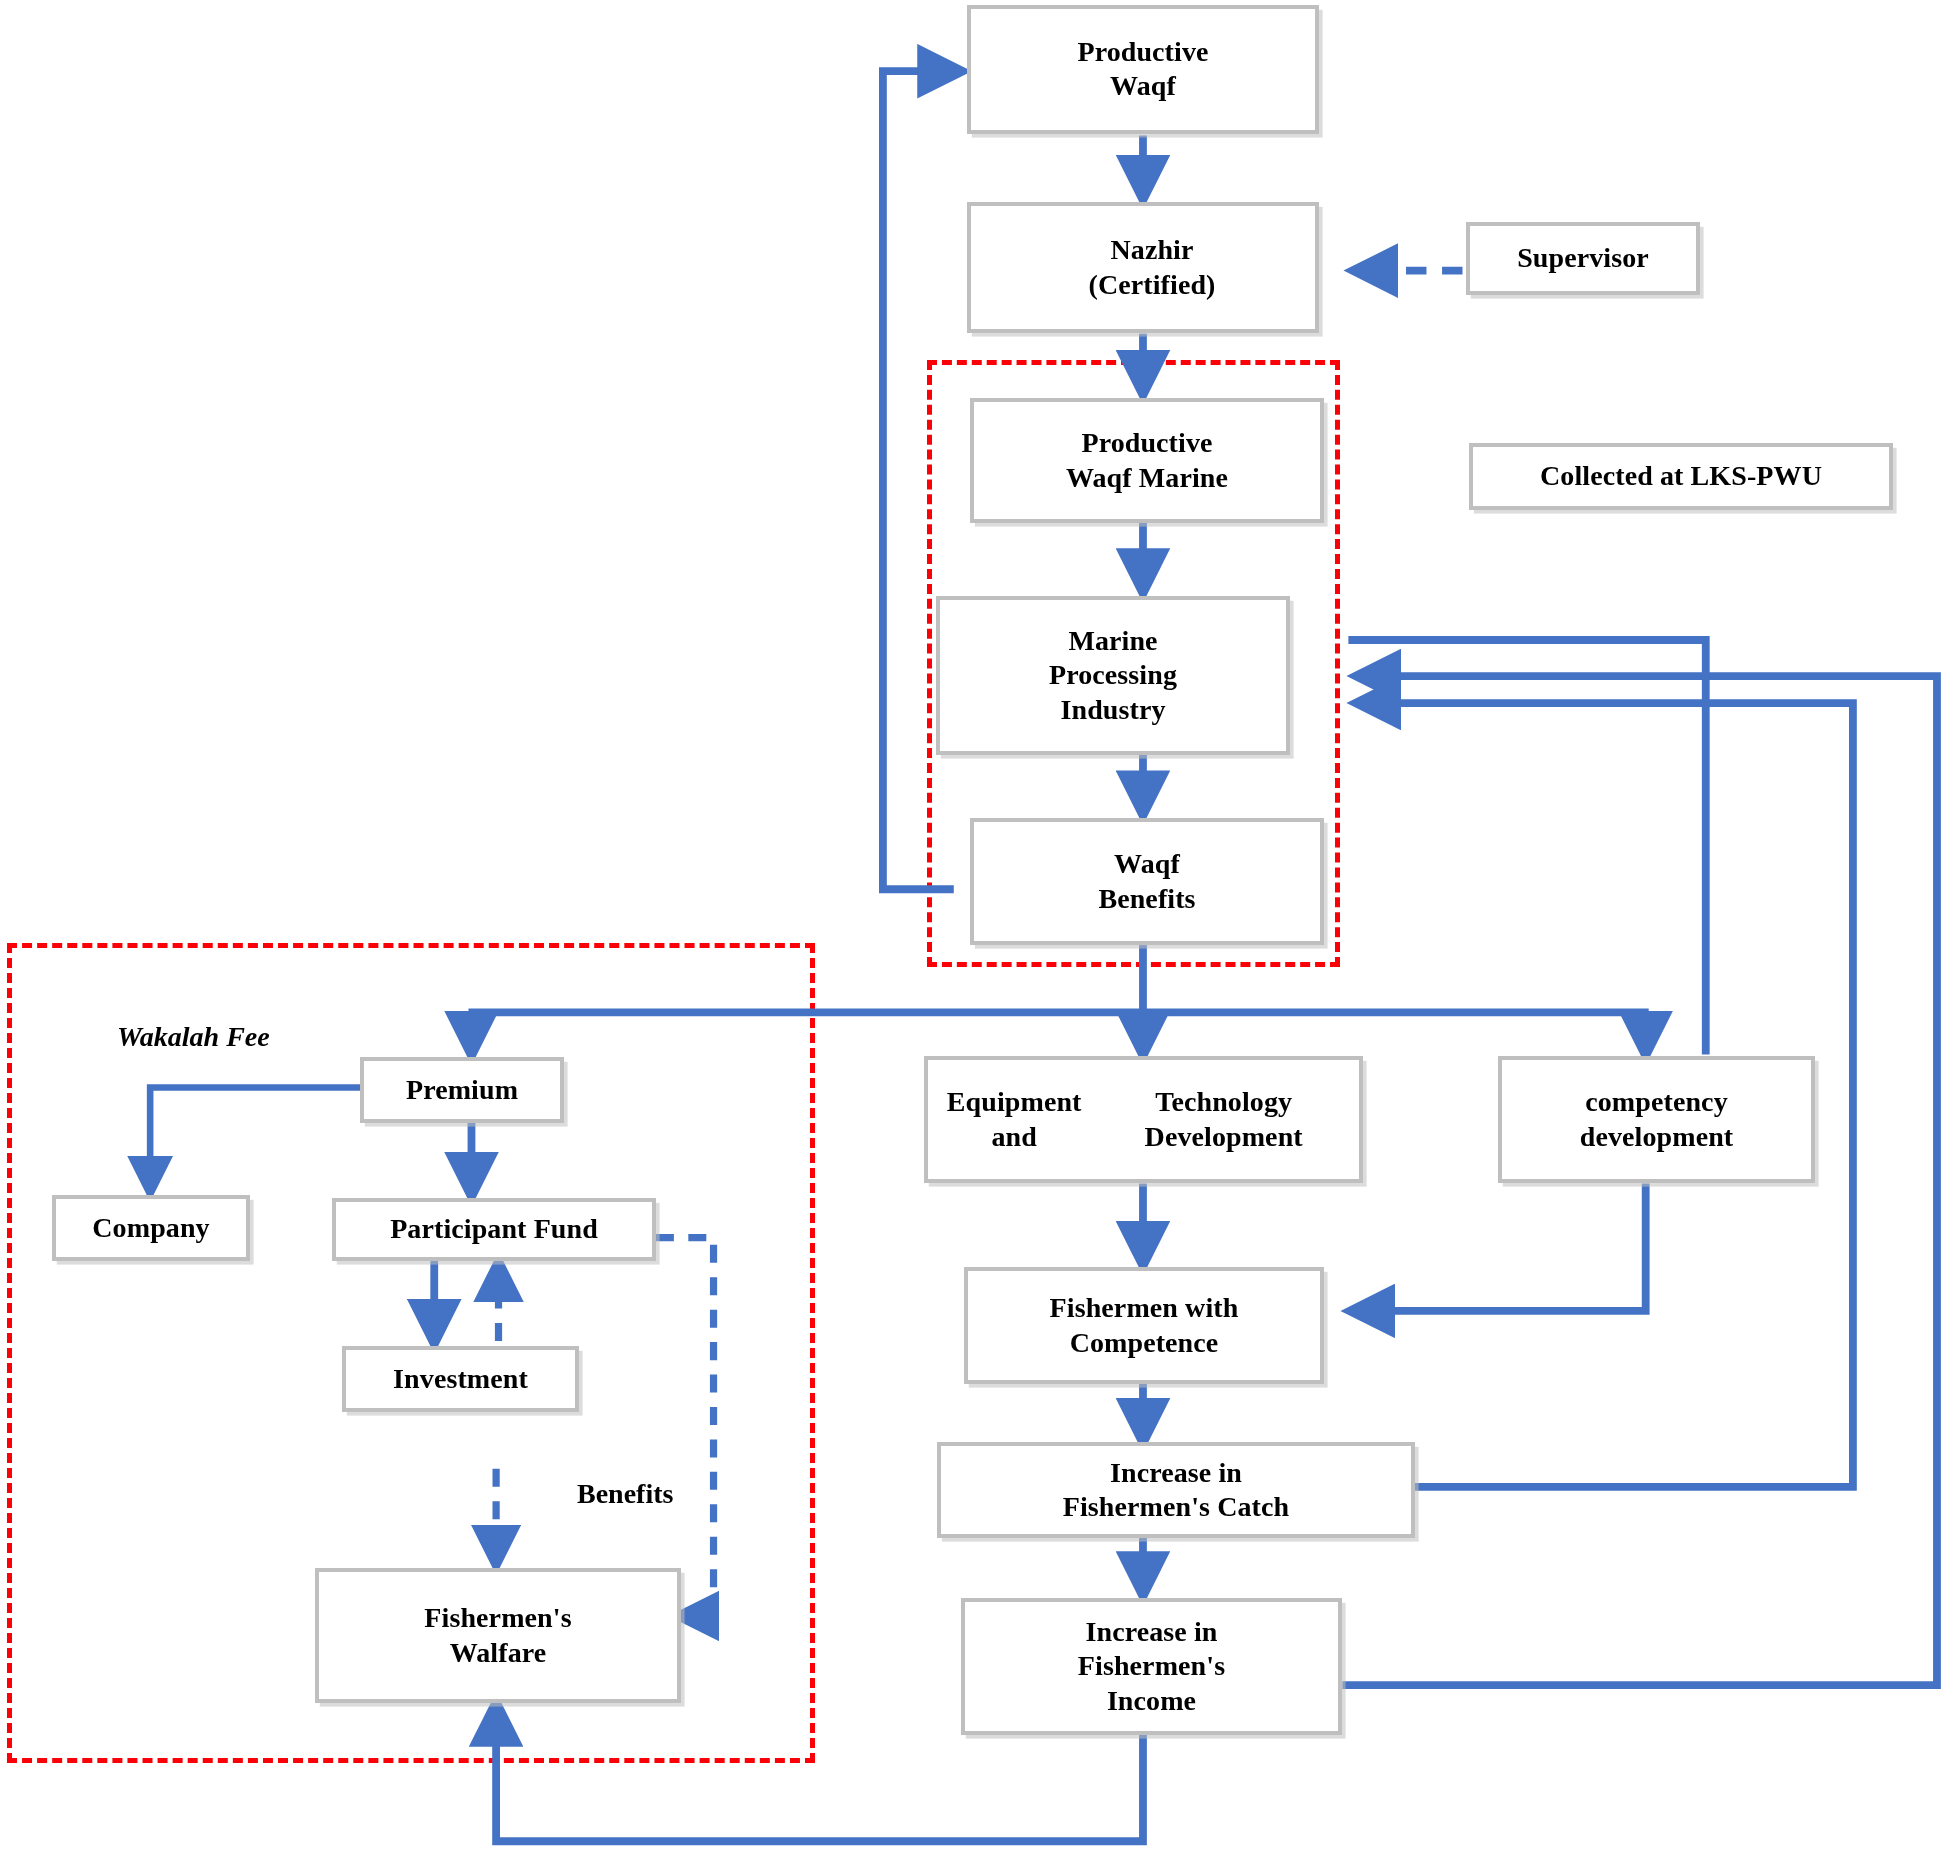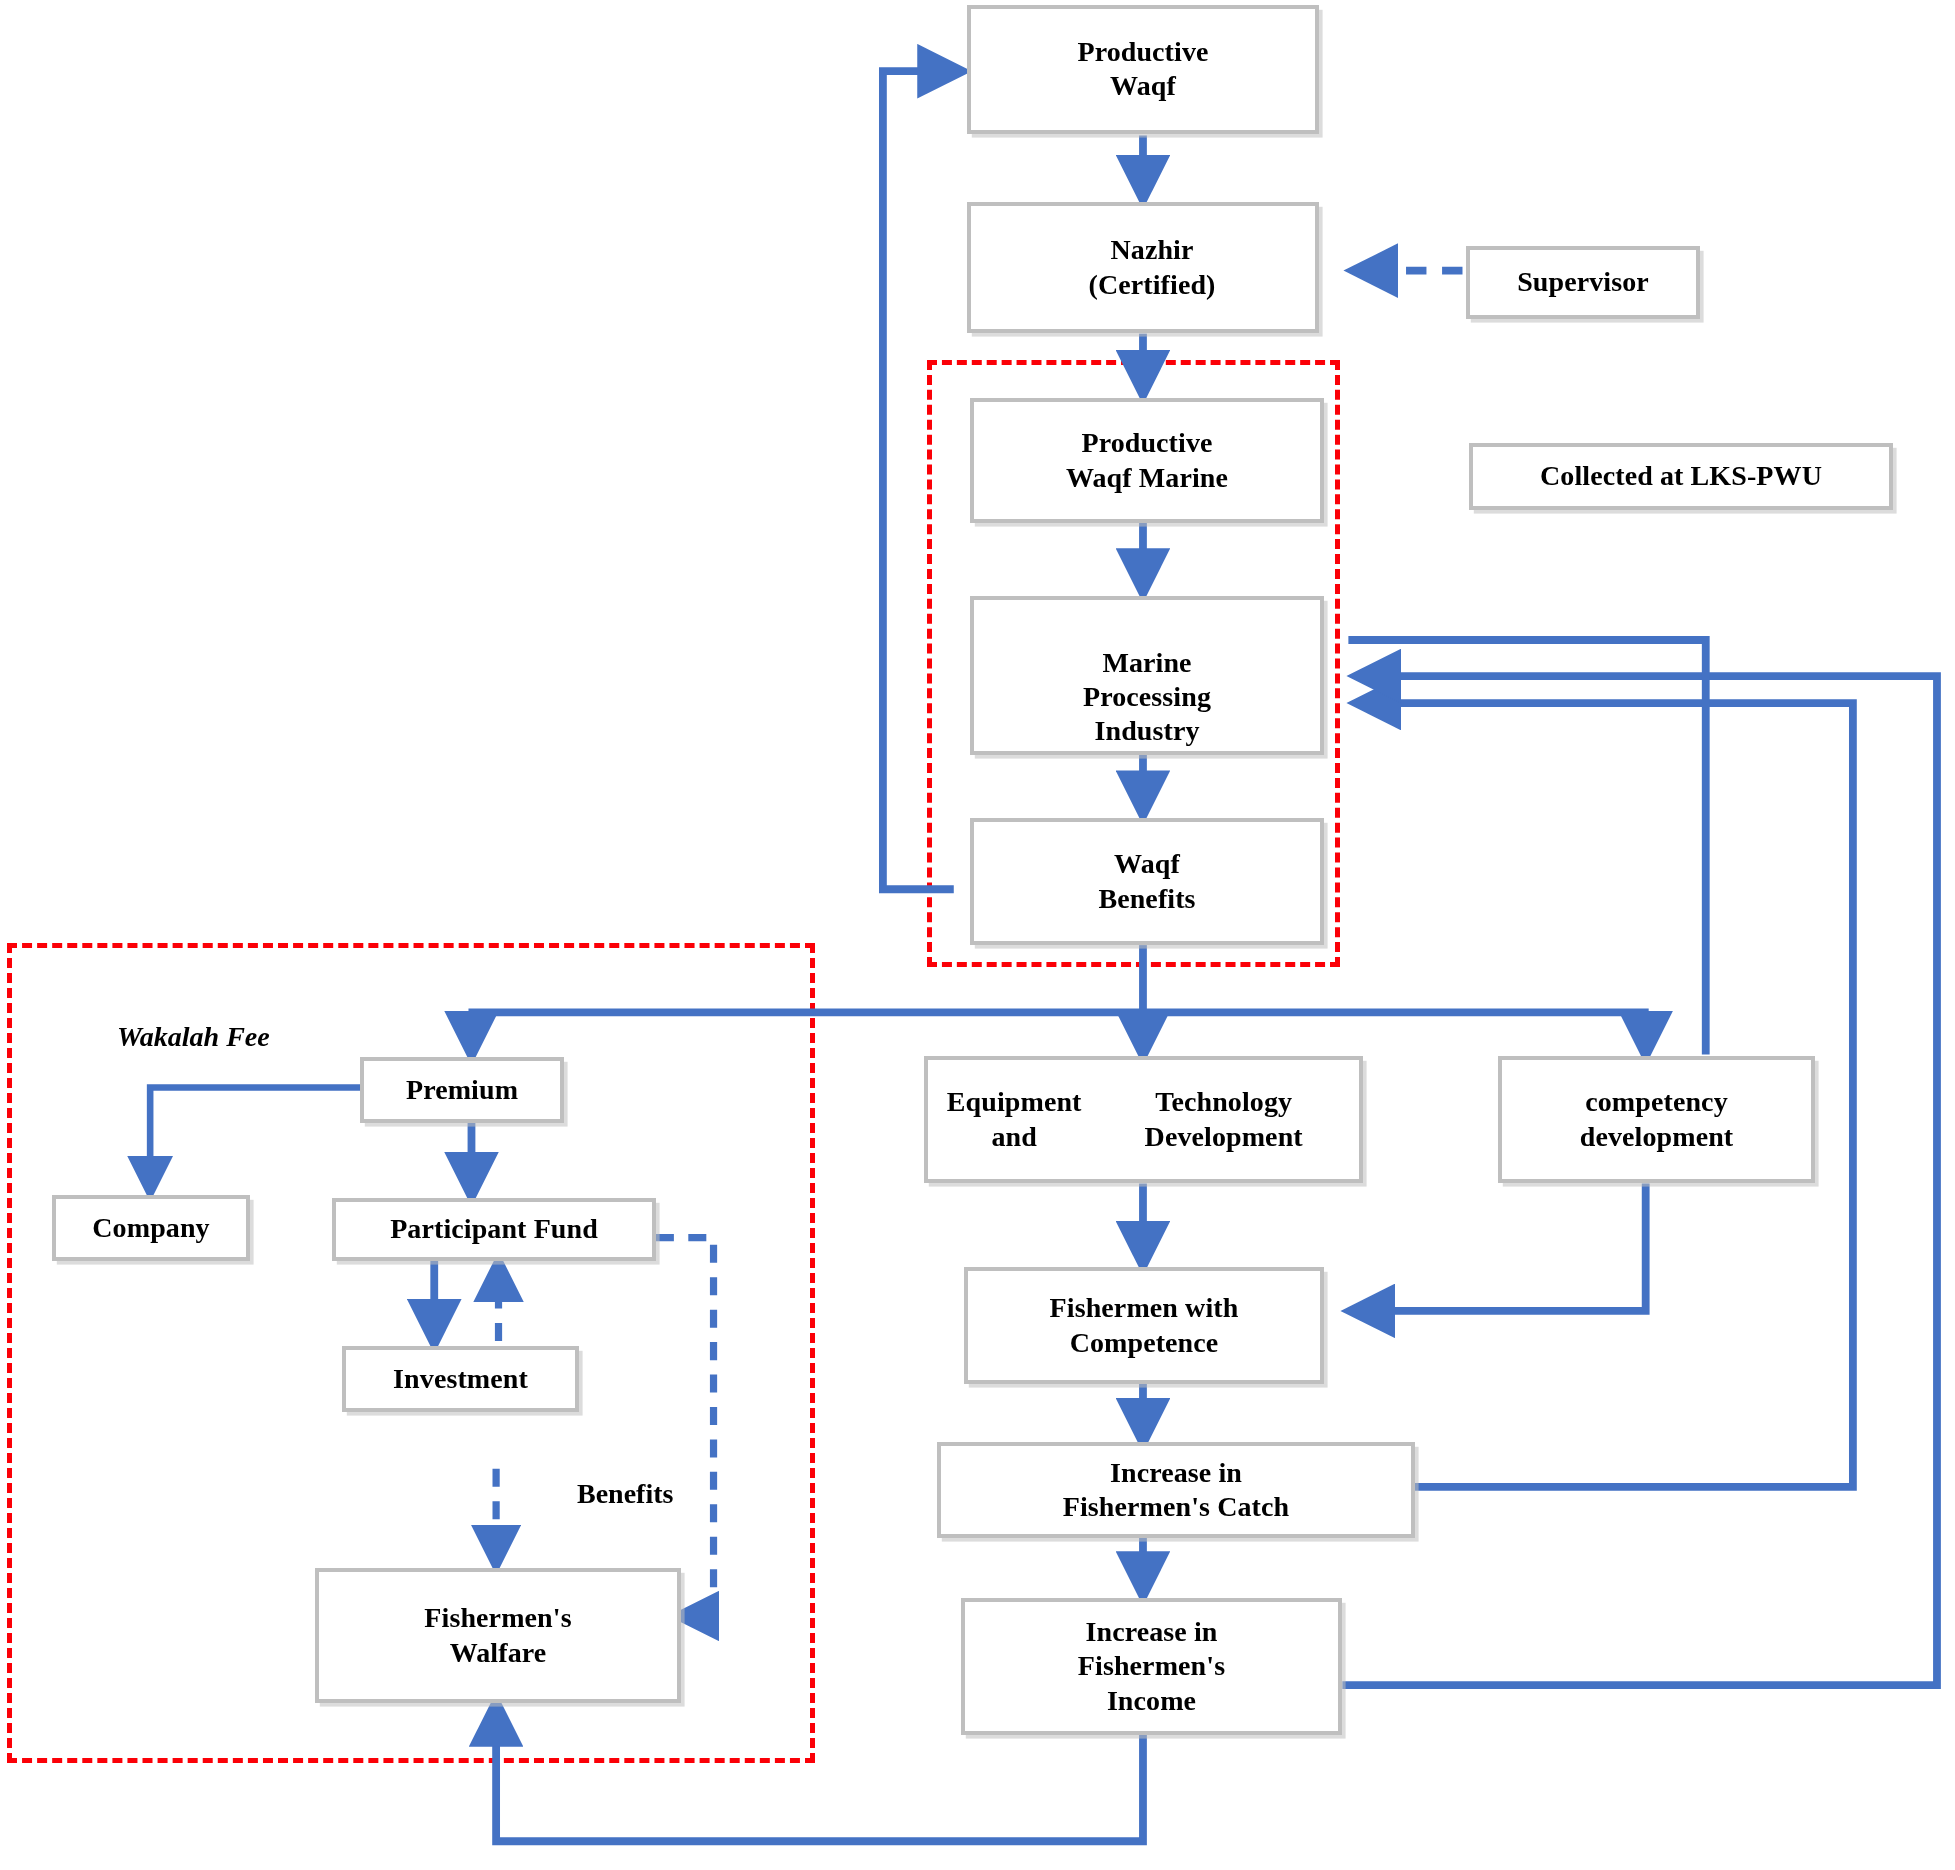--- a/index.html
+++ b/index.html
@@ -121,34 +121,34 @@
   <div class="node" style="left:967px;top:4.8px;width:352px;height:129px;flex-direction:column;">
     <span>Productive</span>
     <span>Waqf</span>
   </div>
 
   <div class="node" style="left:967px;top:202px;width:352px;height:131px;flex-direction:column;padding-left:24px;">
     <span>Nazhir</span>
     <span>(Certified)</span>
   </div>
 
-  <div class="node" style="left:1466px;top:246px;width:234px;height:73px;">
+  <div class="node" style="left:1466px;top:222px;width:234px;height:73px;">
     <span>Supervisor</span>
   </div>
 
   <div class="node" style="left:1469px;top:443px;width:424px;height:67px;">
     <span>Collected at LKS-PWU</span>
   </div>
 
   <div class="node" style="left:970px;top:398px;width:354px;height:125px;flex-direction:column;">
     <span>Productive</span>
     <span>Waqf Marine</span>
   </div>
 
-  <div class="node" style="left:970px;top:596px;width:354px;height:159px;flex-direction:column;justify-content:flex-end;">
+  <div class="node" style="left:936px;top:596px;width:354px;height:159px;flex-direction:column;">
     <span>Marine</span>
     <span>Processing</span>
     <span>Industry</span>
   </div>
 
   <div class="node" style="left:970px;top:818px;width:354px;height:127px;flex-direction:column;">
     <span>Waqf</span>
     <span>Benefits</span>
   </div>
 

